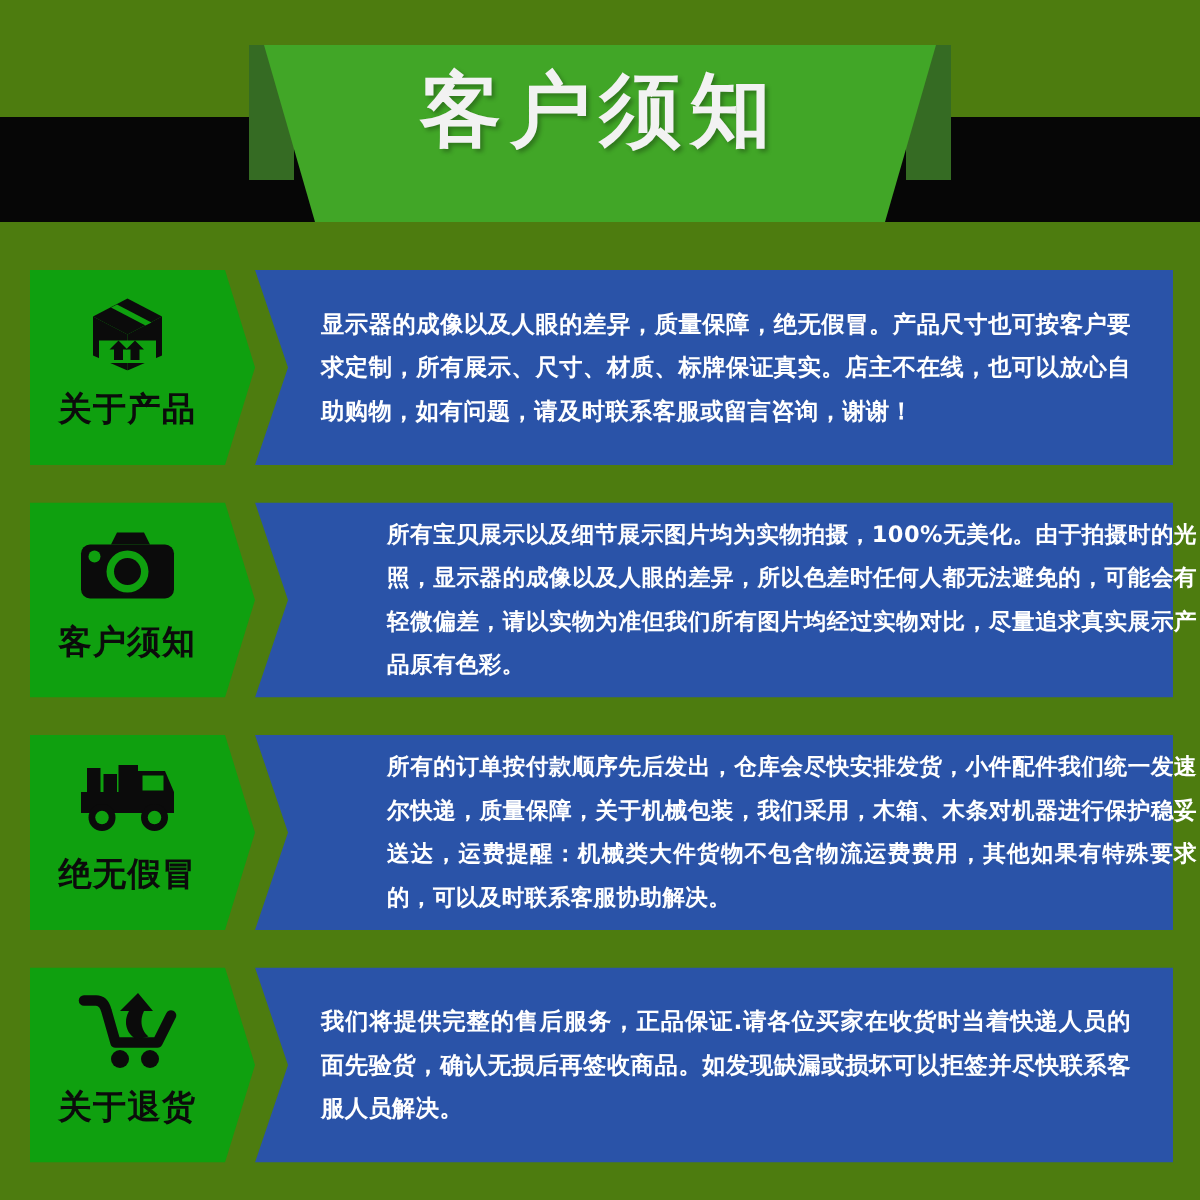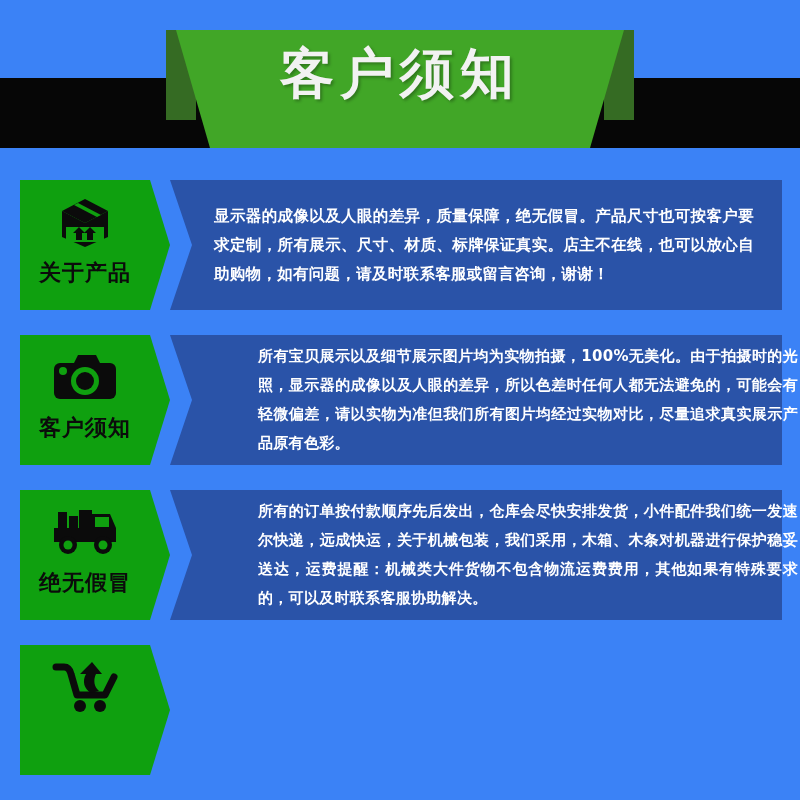--- a/index.html
+++ b/index.html
@@ -8,21 +8,21 @@
     background: #ffffff;
   }
   body {
     font-family: "DejaVu Sans", "Liberation Sans", sans-serif;
   }
 
   #page {
     position: relative;
     width: 800px;
     height: 800px;
-    background: #3b82f6;
+    background: #4d7c0f;
     overflow: hidden;
   }
 
   
   .header {
     position: absolute;
     left: 0;
     top: 0;
     width: 800px;
     height: 160px;
@@ -226,33 +226,40 @@
           <circle cx="55" cy="39" r="9" fill="#0b0b0b"></circle>
           <circle cx="55" cy="39" r="4.5" fill="#0fa00f"></circle>
         </svg>
       </div>
       <div class="badge-label">绝无假冒</div>
     </div>
     <div class="panel">
       <svg class="panel-svg" viewBox="0 0 612 130" preserveAspectRatio="none">
         <polygon points="0,0 612,0 612,130 0,130 22,65" fill="#2a53a8"></polygon>
       </svg>
-      <div class="panel-text tight">所有的订单按付款顺序先后发出，仓库会尽快安排发货，小件配件我们统一发速尔快递，远成快运，关于机械包装，我们采用，木箱、木条对机器进行保护稳妥送达，运费提醒：机械类大件货物不包含物流运费费用，其他如果有特殊要求的，可以及时联系客服协助解决。</div>
+      <div class="panel-text tight">所有的订单按付款顺序先后发出，仓库会尽快安排发货，小件配件我们统一发速尔快递，质量保障，关于机械包装，我们采用，木箱、木条对机器进行保护稳妥送达，运费提醒：机械类大件货物不包含物流运费费用，其他如果有特殊要求的，可以及时联系客服协助解决。</div>
     </div>
   </div>
 
   <div class="row" style="top:645px;">
     <div class="badge">
       <svg class="badge-svg" viewBox="0 0 150 130">
         <polygon points="0,0 130,0 150,65 130,130 0,130" fill="#0fa00f"></polygon>
       </svg>
       <div class="badge-icon">
         <svg width="70" height="54" viewBox="0 0 70 54">
           <path d="M6 8 L14 8 C18 8 20 11 21 15 L27 36 L55 36 L64 18" stroke="#0b0b0b" stroke-width="7" fill="none" stroke-linecap="round" stroke-linejoin="round"></path>
           <path d="M41 34 C34 30 32 22 36 15 L30 15 L42 3 L52 15 L46 15 C43 21 44 28 49 32 Z" fill="#0b0b0b"></path>
           <circle cx="30" cy="47" r="6" fill="#0b0b0b"></circle>
           <circle cx="50" cy="47" r="6" fill="#0b0b0b"></circle>
         </svg>
       </div>
+      <div class="badge-label">关于退货</div>
+    </div>
+    <div class="panel">
+      <svg class="panel-svg" viewBox="0 0 612 130" preserveAspectRatio="none">
+        <polygon points="0,0 612,0 612,130 0,130 22,65" fill="#2a53a8"></polygon>
+      </svg>
+      <div class="panel-text">我们将提供完整的售后服务，正品保证.请各位买家在收货时当着快递人员的面先验货，确认无损后再签收商品。如发现缺漏或损坏可以拒签并尽快联系客服人员解决。</div>
     </div>
   </div>
 
 </div>
 
 </body></html>

